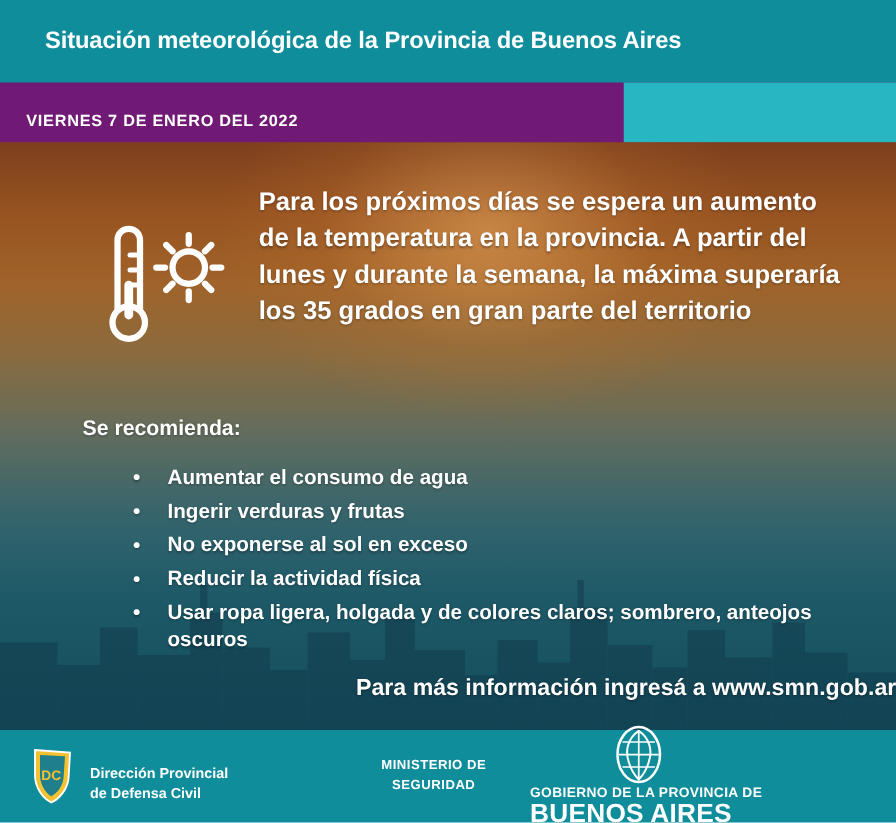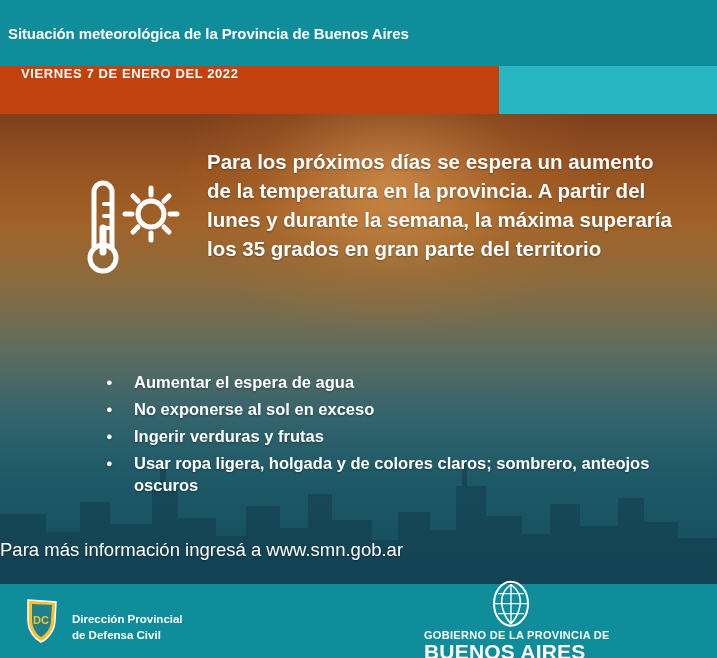--- a/index.html
+++ b/index.html
@@ -26,34 +26,35 @@
     position: absolute;
     top: 0; left: 0;
     width: 717px;
     height: 66px;
     background: #0f8d9b;
     display: flex;
     align-items: center;
   }
   .header-title {
     color: #ffffff;
-    font-size: 15px;
-    font-weight: bold;
-    padding-left: 8px;
+    font-size: 19px;
+    font-weight: bold;
+    padding-left: 36px;
     letter-spacing: -0.1px;
   }
 
   
   .datebar {
     position: absolute;
     top: 66px; left: 0;
     width: 717px;
     height: 60px;
-    background: #c2410c;
-    display: flex;
+    background: #701a75;
+    display: flex;
+    align-items: center;
   }
   .datebar-accent {
     position: absolute;
     top: 0;
     right: 0;
     width: 218px;
     height: 48px;
     background: #28b6c2;
   }
   .datebar-text {
@@ -163,24 +164,24 @@
     font-size: 11px;
     line-height: 1.9;
   }
 
   
   .more-info {
     position: absolute;
     top: 425px;
     left: 0;
     width: 717px;
-    text-align: left;
+    text-align: right;
     color: #ffffff;
     font-size: 18.5px;
-    font-weight: normal;
+    font-weight: bold;
     text-shadow: 0 1px 2px rgba(0,0,0,0.4);
   }
 
   
   .footer {
     position: absolute;
     top: 584px; left: 0;
     width: 717px;
     height: 74px;
     background: #0f8d9b;
@@ -307,24 +308,26 @@
         <line x1="108" y1="48" x2="115" y2="48"></line>
         <line x1="71" y1="30" x2="76" y2="35"></line>
         <line x1="102" y1="61" x2="107" y2="66"></line>
         <line x1="71" y1="66" x2="76" y2="61"></line>
         <line x1="102" y1="35" x2="107" y2="30"></line>
       </svg>
     </div>
 
     <div class="headline">Para los próximos días se espera un aumento de la temperatura  en la provincia. A partir del lunes y durante la semana, la máxima superaría los 35 grados en gran parte del territorio</div>
 
+    <div class="rec-title">Se recomienda:</div>
     <ul class="rec-list">
-      <li>Aumentar el espera de agua</li>
+      <li>Aumentar el consumo de agua</li>
+      <li>Ingerir verduras y frutas</li>
       <li>No exponerse al sol en exceso</li>
-      <li>Ingerir verduras y frutas</li>
+      <li>Reducir la actividad física</li>
       <li>Usar ropa ligera, holgada y de colores claros; sombrero, anteojos oscuros</li>
     </ul>
 
     <div class="more-info">Para más información ingresá a www.smn.gob.ar</div>
   </div>
 
   <div class="footer">
 
     <div class="logo-defensa">
       <div class="defensa-shield">
@@ -333,20 +336,24 @@
           <path d="M10 6 L30 7 L29 22 C29 31 23 37 19 39 C15 37 10 30 10 22 Z" fill="#1f7f8c"></path>
           <text x="19" y="26" text-anchor="middle" font-family="Liberation Sans, sans-serif" font-size="11" font-weight="bold" fill="#f2c230">DC</text>
         </svg>
       </div>
       <div class="defensa-text">
         <div>Dirección Provincial</div>
         <div>de Defensa Civil</div>
       </div>
     </div>
 
+    <div class="ministerio">
+      <div>MINISTERIO DE</div>
+      <div>SEGURIDAD</div>
+    </div>
 
     <div class="gobierno">
       <svg class="gob-emblem" viewBox="0 0 44 50">
         <ellipse cx="22" cy="25" rx="17" ry="22" fill="none" stroke="#ffffff" stroke-width="2"></ellipse>
         <path d="M22 6 C13 12 11 22 14 31 C16 38 20 43 22 45 C24 43 28 38 30 31 C33 22 31 12 22 6 Z" fill="none" stroke="#ffffff" stroke-width="1.6"></path>
         <line x1="22" y1="6" x2="22" y2="45" stroke="#ffffff" stroke-width="1.4"></line>
         <line x1="6" y1="25" x2="38" y2="25" stroke="#ffffff" stroke-width="1.4"></line>
         <line x1="9" y1="15" x2="35" y2="15" stroke="#ffffff" stroke-width="1.2"></line>
         <line x1="9" y1="35" x2="35" y2="35" stroke="#ffffff" stroke-width="1.2"></line>
       </svg>

